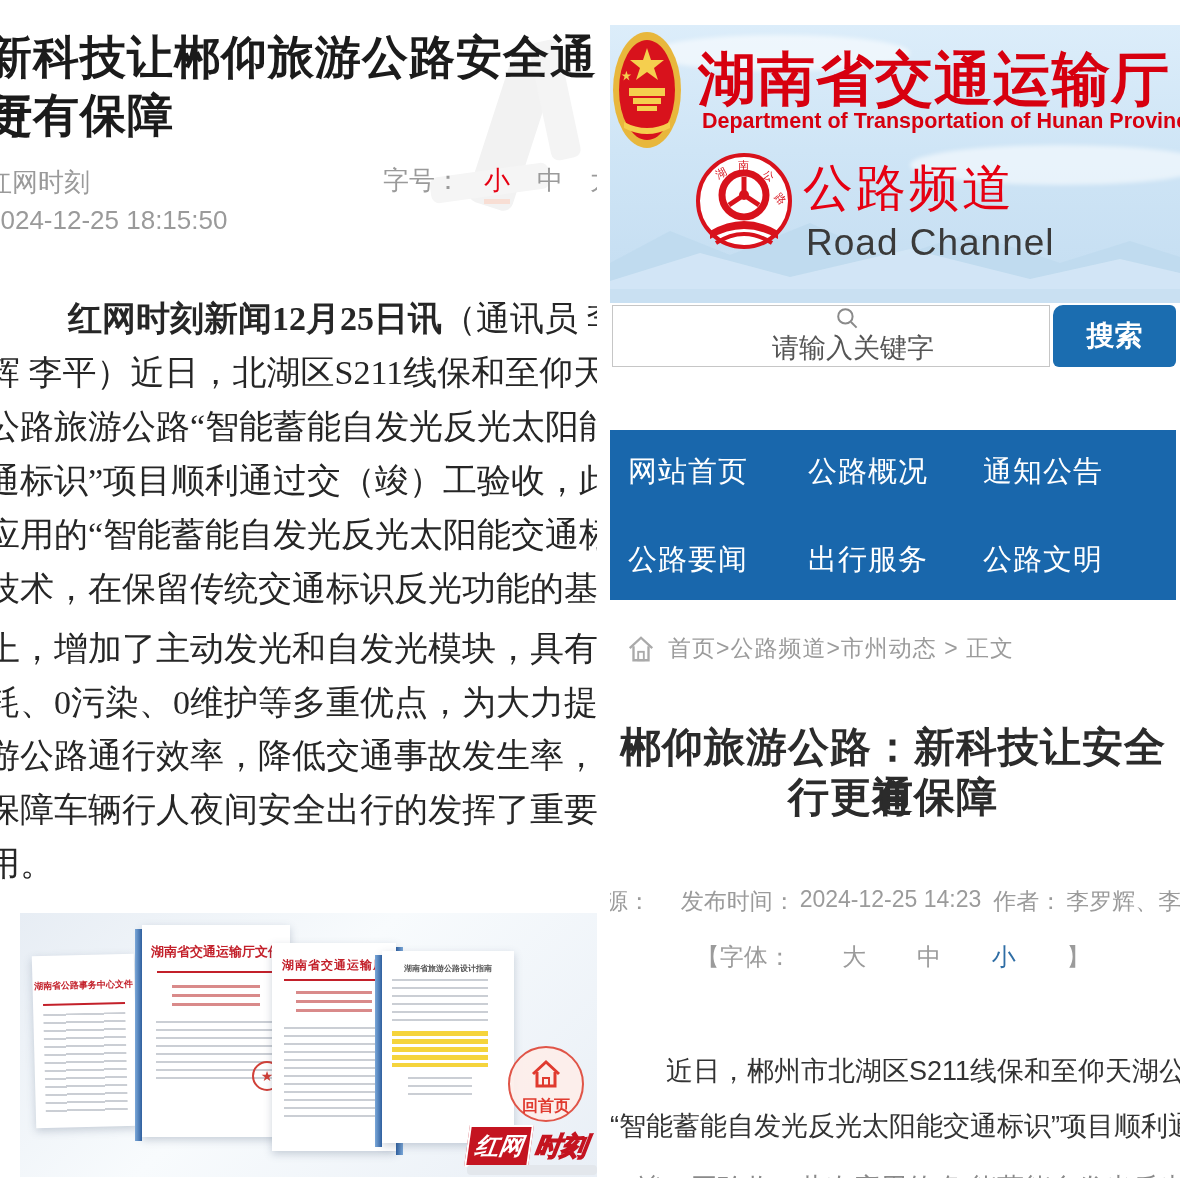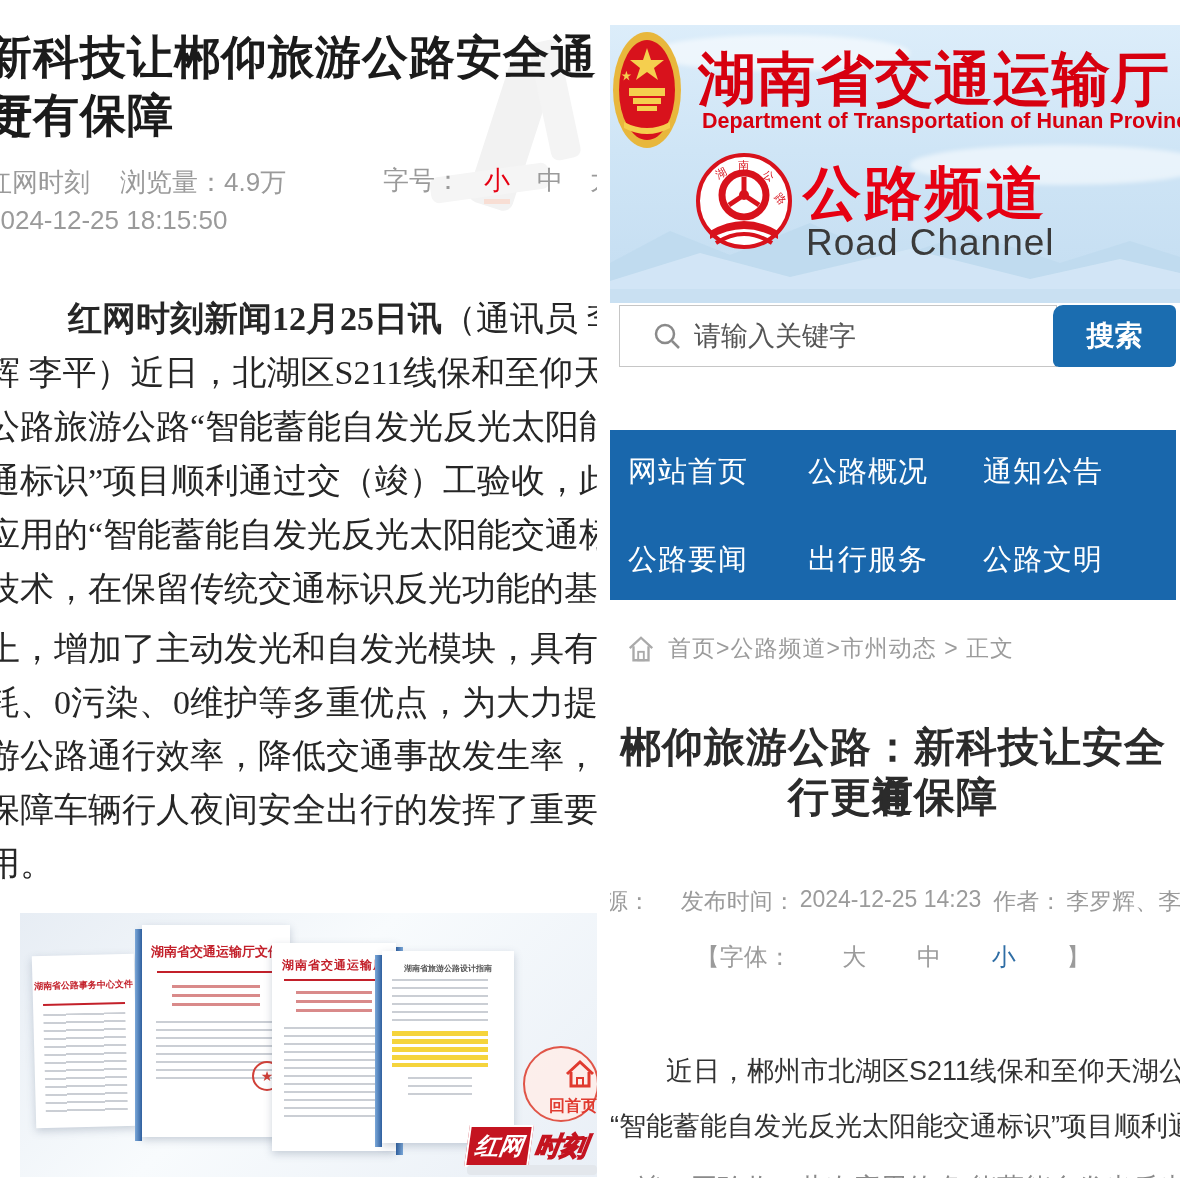--- a/index.html
+++ b/index.html
@@ -37,48 +37,48 @@
   .doc-lines-red { position:absolute; background:repeating-linear-gradient(
     to bottom,#d98a8a 0,#d98a8a 3px,transparent 3px,transparent 9px); }
   .doc-lines-yellow { position:absolute; background:repeating-linear-gradient(
     to bottom,#f5d43c 0,#f5d43c 5px,transparent 5px,transparent 8px); }
   .spine-l { position:absolute; left:-7px; top:4px; width:7px; height:100%;
     background:linear-gradient(to right,#7aa7d8,#2f5f9e); }
   .spine-r { position:absolute; right:-7px; top:4px; width:7px; height:100%;
     background:linear-gradient(to left,#7aa7d8,#2f5f9e); }
   #seal { right:8px; bottom:46px; width:30px; height:30px; border:2px solid #d04038;
     border-radius:50%; color:#d04038; font-size:14px; text-align:center; line-height:27px; }
-  #home-circle { left:503px; top:133px; width:76px; height:76px; border-radius:50%;
-    background:rgba(253,238,233,.92); border:2px solid #e05548; text-align:right; }
+  #home-circle { left:488px; top:133px; width:76px; height:76px; border-radius:50%;
+    background:rgba(253,238,233,.92); border:2px solid #e05548; text-align:center; }
   #home-circle .txt { color:#e03a2f; font-size:16px; font-weight:bold; margin-top:2px; }
   #rednet-logo { left:447px; top:215px; height:36px; display:flex; align-items:center; }
   #rednet-logo .box { background:#c41420; color:#fff; font-weight:bold; font-style:italic;
     font-size:24px; padding:3px 6px; transform:skewX(-8deg); border:2px solid #fff; }
   #rednet-logo .outline { font-weight:bold; font-style:italic; font-size:26px;
     margin-left:4px; color:#fff; -webkit-text-stroke:1.5px #c41420; transform:skewX(-8deg); }
   #photo-watermark { left:447px; top:252px; width:130px; height:10px;
     background:#e3e7ec; border-radius:4px; }
 
   
   #r-header { left:0; top:25px; width:570px; height:278px; overflow:hidden;
     background:linear-gradient(to bottom,#dcedfa 0%,#cfe5f6 45%,#c4ddf1 100%); }
   #r-header .cloud { position:absolute; background:rgba(255,255,255,.55);
     border-radius:50%; filter:blur(2px); }
   #agency-cn { left:88px; top:16px; color:#d7000f; font-size:58px; font-weight:bold;
     letter-spacing:1px; white-space:nowrap; }
   #agency-en { left:92px; top:84px; color:#d7000f; font-size:21.5px; font-weight:bold;
     white-space:nowrap; }
-  #channel-cn { left:193px; top:130px; color:#e60012; font-size:58px; font-weight:bold;
+  #channel-cn { left:193px; top:130px; color:#e60012; font-size:50px; font-weight:normal;
     letter-spacing:3px; white-space:nowrap; }
   #channel-en { left:196px; top:197px; color:#3a3a3a; font-size:37px; white-space:nowrap;
     letter-spacing:1px; }
   #search-row { left:0; top:305px; width:570px; height:62px; }
-  #search-input { position:absolute; left:9px; top:0; width:438px; height:62px;
+  #search-input { position:absolute; left:2px; top:0; width:438px; height:62px;
     background:#fff; border:1px solid #c6c6c6; display:flex; align-items:center;
-    padding-left:32px; }
+    padding-left:32px;flex-direction:column; }
   #search-input .ph { color:#555; font-size:27px; margin-left:12px; }
   #search-btn { position:absolute; left:443px; top:0; width:123px; height:62px;
     background:#1b6db0; border:none; border-radius:10px 6px 6px 6px; color:#fff;
     font-size:28px; font-weight:bold; font-family:inherit; }
   #nav-menu { left:0; top:430px; width:566px; height:170px; background:#1967ac; }
   .nav-item { position:absolute; color:#fff; font-size:29px; letter-spacing:1px; }
   #breadcrumb-row { left:16px; top:633px; display:flex; align-items:center; }
   #breadcrumb-row .bc { color:#9b9b9b; font-size:23px; margin-left:12px; letter-spacing:1px; }
   .r-title { left:0; width:566px; text-align:center; font-size:41px; font-weight:bold;
     color:#2b2b2b; line-height:50px; letter-spacing:1px; }
@@ -96,21 +96,20 @@
 
 <div class="pane" id="left-pane">
   <div class="abs watermark1"></div>
   <div class="abs watermark2"></div>
   <div class="abs watermark3"></div>
 
   <div class="abs l-title" style="top:28px;">新科技让郴仰旅游公路安全通行</div>
   <div class="abs l-title" style="top:86px;">更有保障</div>
 
   <div class="abs l-meta" style="left:-14px; top:165px;">红网时刻</div>
-  <div class="abs l-meta" style="left:120px; top:165px;">浏览量：4.9万</div>
   <div class="abs l-meta l-fontsize-label" style="left:383px; top:163px;">字号：</div>
   <div class="abs l-meta l-font-small" style="left:484px; top:163px;">小</div>
   <div class="abs l-meta l-font-opt" style="left:537px; top:163px;">中</div>
   <div class="abs l-meta l-font-opt" style="left:590px; top:163px;">大</div>
   <div class="abs l-meta" style="left:-14px; top:205px;">2024-12-25 18:15:50</div>
 
   <div class="abs l-body-line" style="top:296px; padding-left:82px;"><b>红网时刻新闻12月25日讯</b><span>（通讯员 李罗</span></div>
   <div class="abs l-body-line" style="top:350px;">辉 李平）近日，北湖区S211线保和至仰天湖</div>
   <div class="abs l-body-line" style="top:404px;">公路旅游公路“智能蓄能自发光反光太阳能交</div>
   <div class="abs l-body-line" style="top:458px;">通标识”项目顺利通过交（竣）工验收，此次</div>

